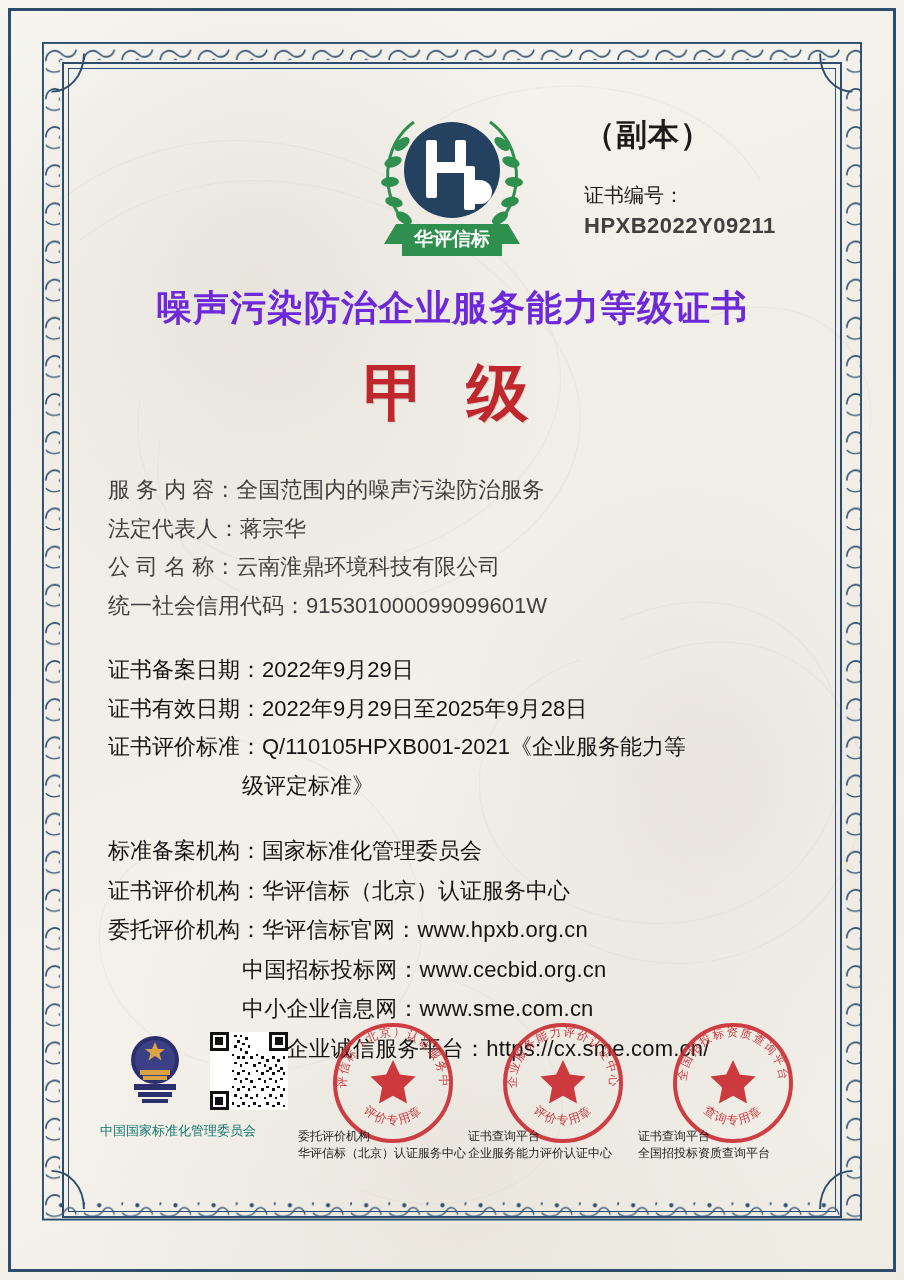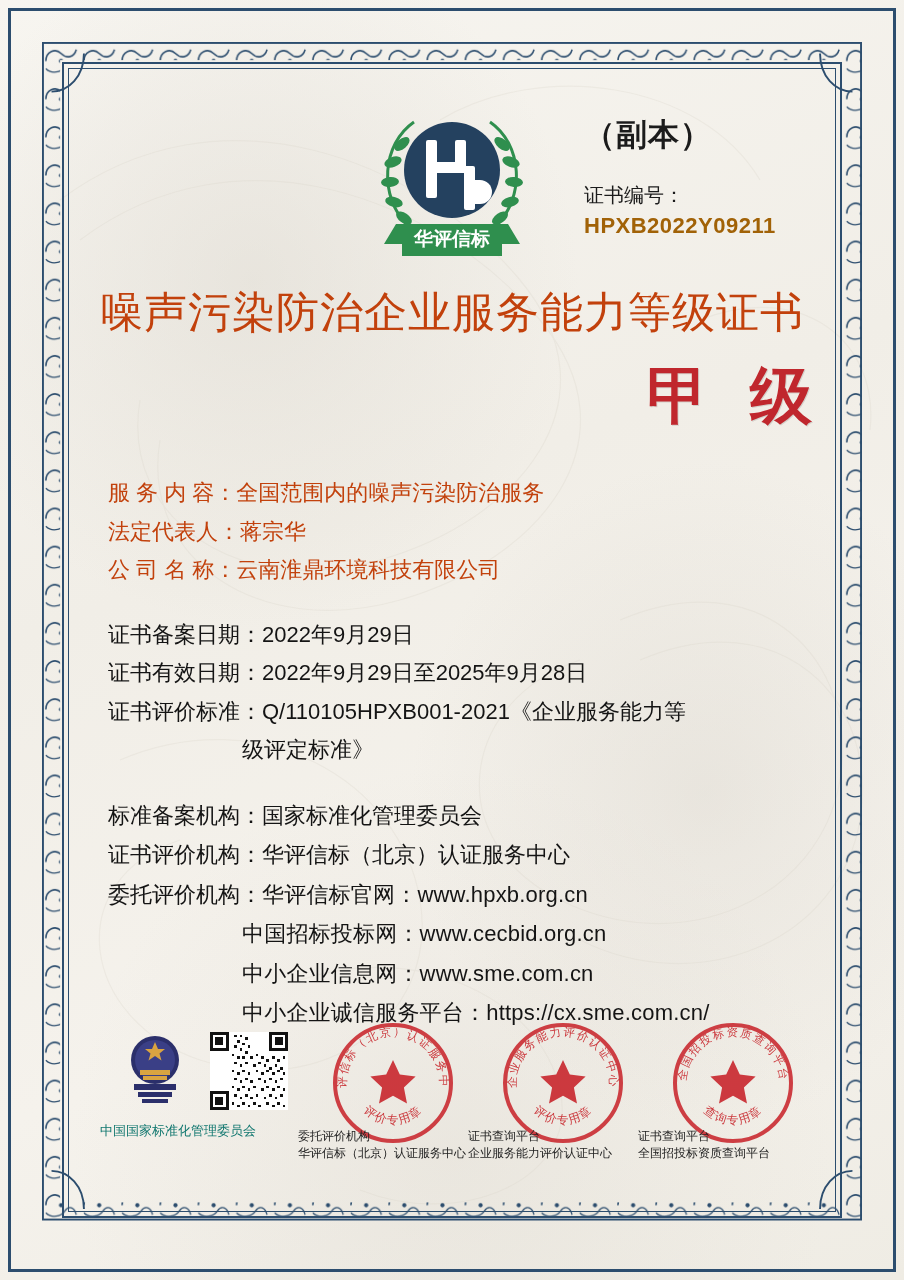--- a/index.html
+++ b/index.html
@@ -92,47 +92,47 @@
   }
   .cert-no-label {
     margin-top: 26px;
     font-size: 20px;
     color: #1b1b1b;
   }
   .cert-no-value {
     margin-top: 4px;
     font-size: 22px;
     font-weight: bold;
-    color: #a16207;
+    color: #404040;
     letter-spacing: 0.5px;
   }
 
   .main-title {
     text-align: center;
-    font-size: 43px;
-    font-weight: normal;
-    color: #c2410c;
+    font-size: 36px;
+    font-weight: bold;
+    color: #6d28d9;
     letter-spacing: 1px;
     margin-top: 4px;
   }
   .grade {
-    text-align: right;
+    text-align: center;
     font-size: 62px;
     font-weight: bold;
     color: #c0272d;
     letter-spacing: 12px;
-    margin-top: 12px;
+    margin-top: 18px;
     text-shadow: 1px 1px 0 rgba(0,0,0,0.12);
   }
 
   .fields {
     margin-top: 36px;
     padding-left: 28px;
     font-size: 22px;
-    color: #c2410c;
+    color: #404040;
     line-height: 1.75;
   }
   .field-row {
     display: flex;
     align-items: baseline;
   }
   .field-label {
     white-space: nowrap;
   }
   .field-value {
@@ -311,20 +311,24 @@
         <span class="field-label">服 务 内 容：</span>
         <span class="field-value">全国范围内的噪声污染防治服务</span>
       </div>
       <div class="field-row">
         <span class="field-label">法定代表人：</span>
         <span class="field-value">蒋宗华</span>
       </div>
       <div class="field-row">
         <span class="field-label">公 司 名 称：</span>
         <span class="field-value">云南淮鼎环境科技有限公司</span>
+      </div>
+      <div class="field-row">
+        <span class="field-label">统一社会信用代码：</span>
+        <span class="field-value">915301000099099601W</span>
       </div>
     </div>
 
     <div class="block-gap"></div>
 
     <div class="fields-2">
       <div class="field-row">
         <span class="field-label">证书备案日期：</span>
         <span class="field-value">2022年9月29日</span>
       </div>

